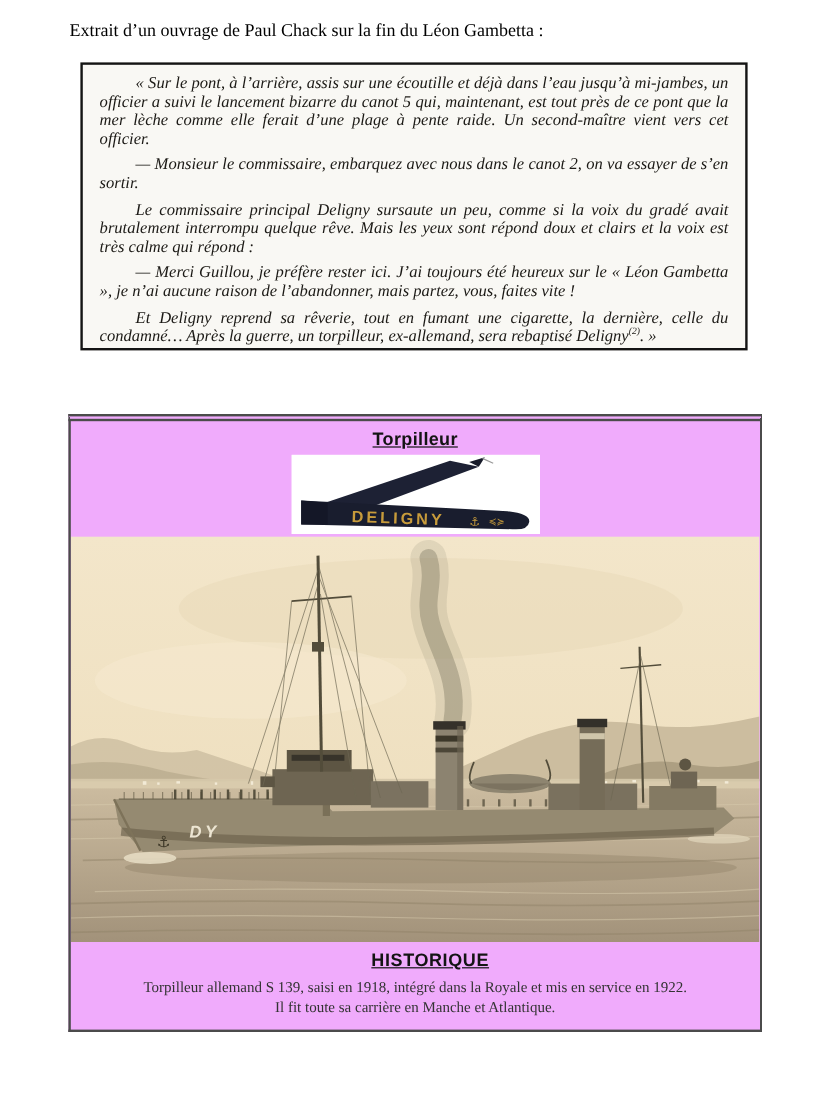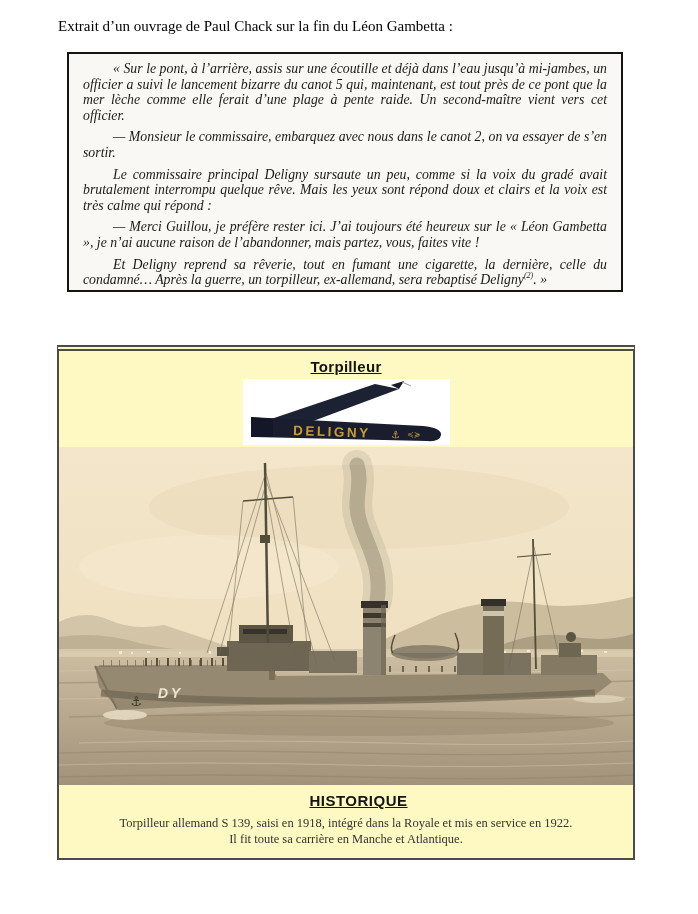--- a/index.html
+++ b/index.html
@@ -12,21 +12,21 @@
   .quote-box{position:absolute;left:67px;top:52px;width:556px;height:240px;
              box-sizing:border-box;border:2px solid #141414;background:#f9f8f4;
              padding:7px 14px 5px 14px;}
   .quote-box p{margin:0 0 6px 0;font-family:"Liberation Serif",serif;font-style:italic;
                font-size:13.8px;line-height:15.6px;text-align:justify;text-indent:30px;
                color:#1b1915;}
   .quote-box p sup{font-size:8px;line-height:0;}
 
   
   .panel{position:absolute;left:57px;top:345px;width:578px;height:515px;
-         box-sizing:border-box;background:#fef9c3;
+         box-sizing:border-box;background:#f0abfc;
          border:2px solid #4b4b4b;border-top:6px double #4b4b4b;
          text-align:center;overflow:hidden;
          font-family:"Liberation Sans",sans-serif;}
   .panel-heading{margin-top:7px;font-size:15px;font-weight:bold;color:#141414;
                  letter-spacing:.3px;}
   .panel-heading .u{text-decoration:underline;}
   .panel-heading.hist{letter-spacing:.5px;padding-left:25px;}
   .ribbon-wrap{width:207px;height:66px;background:#ffffff;margin:4px auto 0 auto;}
   .ribbon-wrap svg{display:block;}
   .photo{width:574px;height:338px;margin:2px 0 0 0;font-style:italic;}

